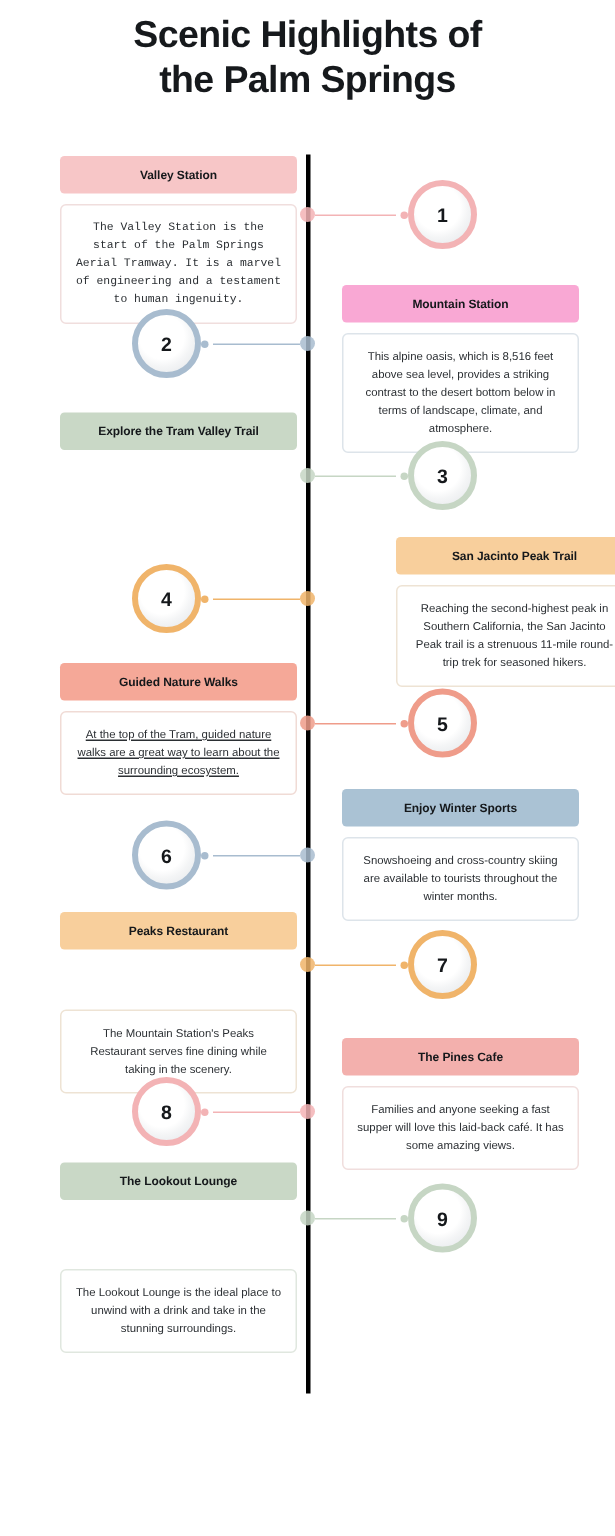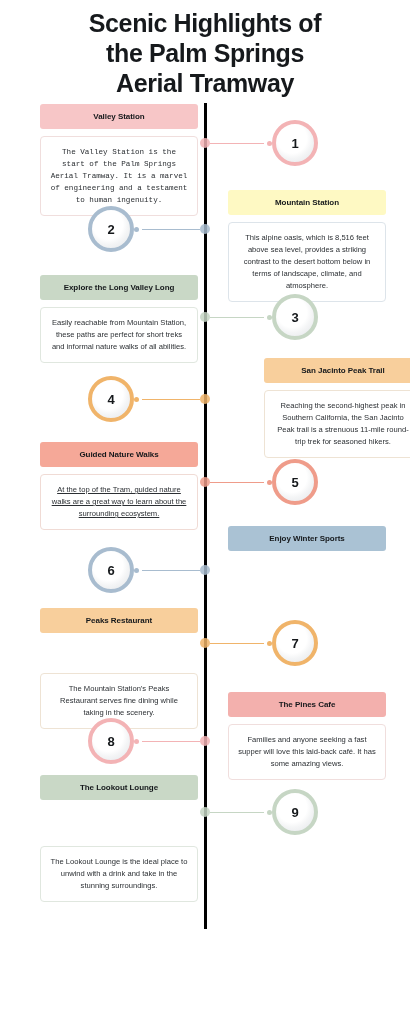--- a/index.html
+++ b/index.html
@@ -129,53 +129,51 @@
   .conn.to-left .node { right: 0px; }
   .conn.to-left .bar  { left: 8px; right: 10px; }
   .conn.to-left .tip  { left: 0px; }
 </style>
 </head>
 <body>
 
 <div class="page-title">
   <span class="tline">Scenic Highlights of</span>
   <span class="tline">the Palm Springs</span>
-  <span class="tline">Aerial Tramway</span>
 </div>
 
 <div class="axis"></div>
 
 <div id="timeline">
     <div class="block left" style="top: 104px;">
       <div class="pill" style="background: rgb(247, 198, 199);">Valley Station</div>
       <div class="card" style="border-color: rgb(240, 222, 221); font-family: Liberation Mono, monospace;">The Valley Station is the start of the Palm Springs Aerial Tramway. It is a marvel of engineering and a testament to human ingenuity.</div>
     </div>
     <div class="badge right" style="top: 120px; border-color: rgb(243, 179, 181);">
       <span class="badge-num">1</span>
     </div>
     <div class="conn to-right" style="top: 138px;">
       <span class="node" style="background: rgb(243, 179, 181);"></span>
       <span class="bar" style="background: rgb(243, 179, 181);"></span>
       <span class="tip" style="background: rgb(243, 179, 181);"></span>
     </div>
     <div class="block right" style="top: 190px;">
-      <div class="pill" style="background: #fef9c3;">Mountain Station</div>
+      <div class="pill" style="background: #f9a8d4;">Mountain Station</div>
       <div class="card" style="border-color: rgb(221, 228, 234);">This alpine oasis, which is 8,516 feet above sea level, provides a striking contrast to the desert bottom below in terms of landscape, climate, and atmosphere.</div>
     </div>
     <div class="badge left" style="top: 206px; border-color: rgb(168, 188, 207);">
       <span class="badge-num">2</span>
     </div>
     <div class="conn to-left" style="top: 224px;">
       <span class="node" style="background: rgb(168, 188, 207);"></span>
       <span class="bar" style="background: rgb(168, 188, 207);"></span>
       <span class="tip" style="background: rgb(168, 188, 207);"></span>
     </div>
     <div class="block left" style="top: 275px;">
-      <div class="pill" style="background: rgb(201, 216, 198);">Explore the Long Valley Long</div>
-      <div class="card" style="border-color: rgb(224, 231, 223);">Easily reachable from Mountain Station, these paths are perfect for short treks and informal nature walks of all abilities.</div>
+      <div class="pill" style="background: rgb(201, 216, 198);">Explore the Tram Valley Trail</div>
     </div>
     <div class="badge right" style="top: 294px; border-color: rgb(198, 214, 196);">
       <span class="badge-num">3</span>
     </div>
     <div class="conn to-right" style="top: 312px;">
       <span class="node" style="background: rgb(198, 214, 196);"></span>
       <span class="bar" style="background: rgb(198, 214, 196);"></span>
       <span class="tip" style="background: rgb(198, 214, 196);"></span>
     </div>
     <div class="block right" style="top: 358px; padding-left: 36px;">
@@ -197,20 +195,21 @@
     <div class="badge right" style="top: 459px; border-color: rgb(239, 156, 138);">
       <span class="badge-num">5</span>
     </div>
     <div class="conn to-right" style="top: 477px;">
       <span class="node" style="background: rgb(239, 156, 138);"></span>
       <span class="bar" style="background: rgb(239, 156, 138);"></span>
       <span class="tip" style="background: rgb(239, 156, 138);"></span>
     </div>
     <div class="block right" style="top: 526px;">
       <div class="pill" style="background: rgb(170, 194, 212);">Enjoy Winter Sports</div>
+      <div class="card" style="border-color: rgb(221, 228, 234);">Snowshoeing and cross-country skiing are available to tourists throughout the winter months.</div>
     </div>
     <div class="badge left" style="top: 547px; border-color: rgb(168, 188, 207);">
       <span class="badge-num">6</span>
     </div>
     <div class="conn to-left" style="top: 565px;">
       <span class="node" style="background: rgb(168, 188, 207);"></span>
       <span class="bar" style="background: rgb(168, 188, 207);"></span>
       <span class="tip" style="background: rgb(168, 188, 207);"></span>
     </div>
     <div class="block left" style="top: 608px;">

